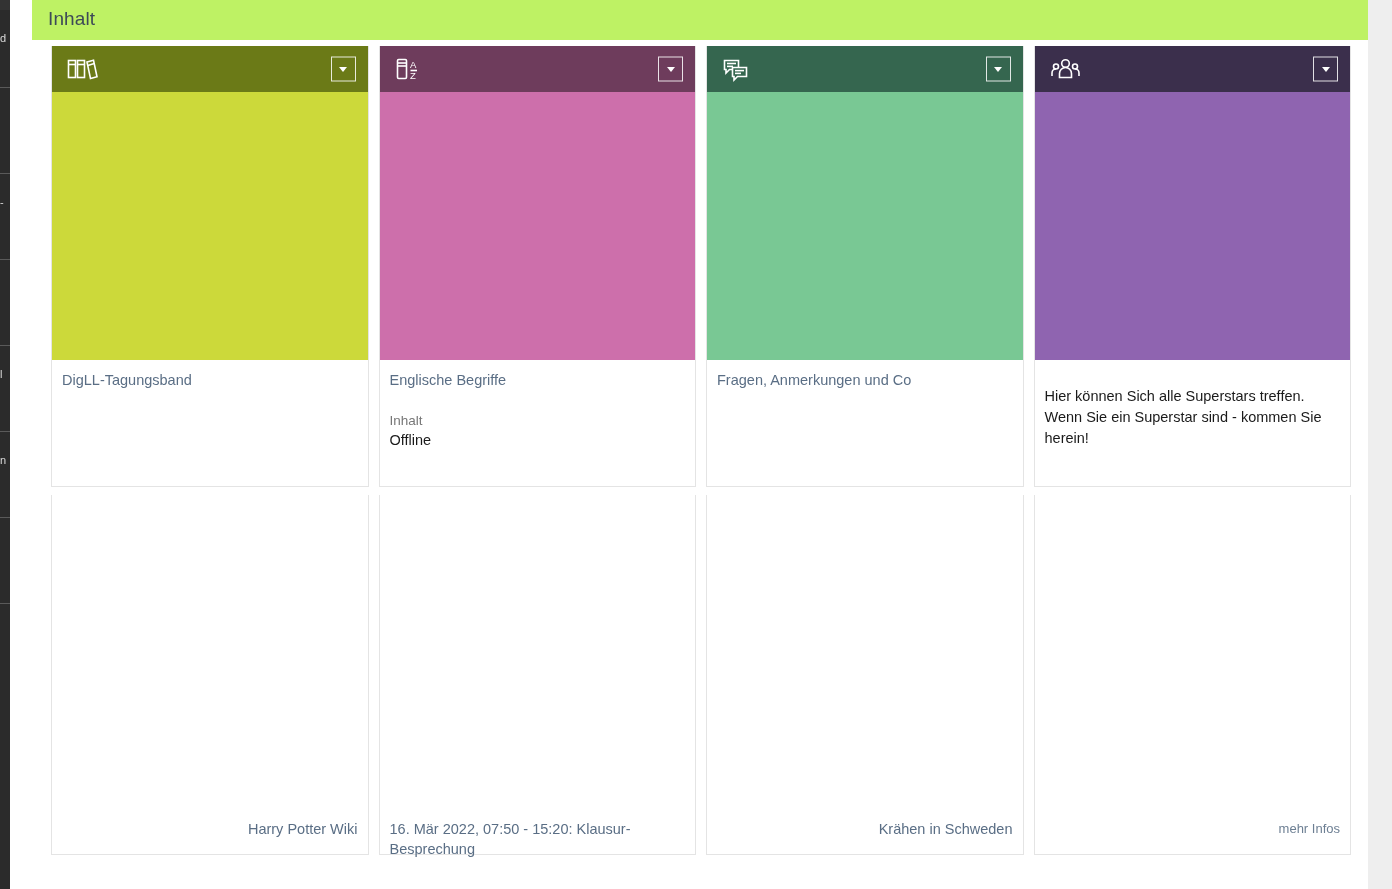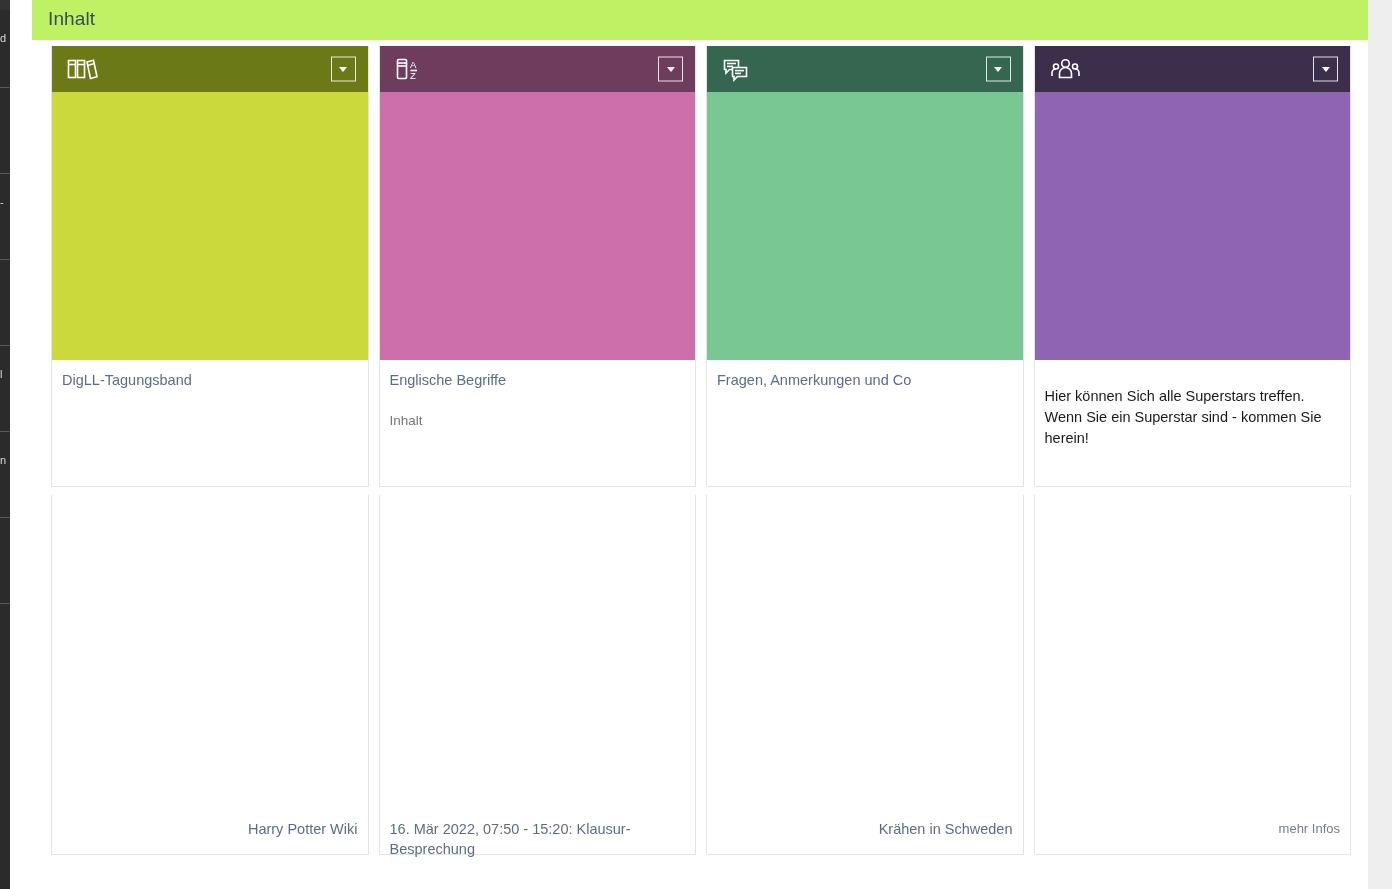--- a/index.html
+++ b/index.html
@@ -214,20 +214,21 @@
               </svg>
             </span>
             <button class="card-menu-btn">
               <span class="caret"></span>
             </button>
           </div>
           <div class="card-body" style="background:#cd6fab;"></div>
           <div class="card-foot">
             <div class="card-title">Englische Begriffe</div>
             <div class="meta-label">Inhalt</div>
+            <div class="meta-value">Offline</div>
           </div>
         </div>
 
         <div class="card" style="height:441px;">
           <div class="card-head" style="background:#35664f;">
             <span class="card-icon">
               <svg viewBox="0 0 34 30" fill="none" stroke="currentColor" stroke-width="1.6">
                 <path d="M3.5 6.5 H17.5 V15.5 H8.5 L5 19 V15.5 H3.5 Z"></path>
                 <line x1="6" y1="9.5" x2="15" y2="9.5"></line>
                 <line x1="6" y1="12.4" x2="12" y2="12.4"></line>

